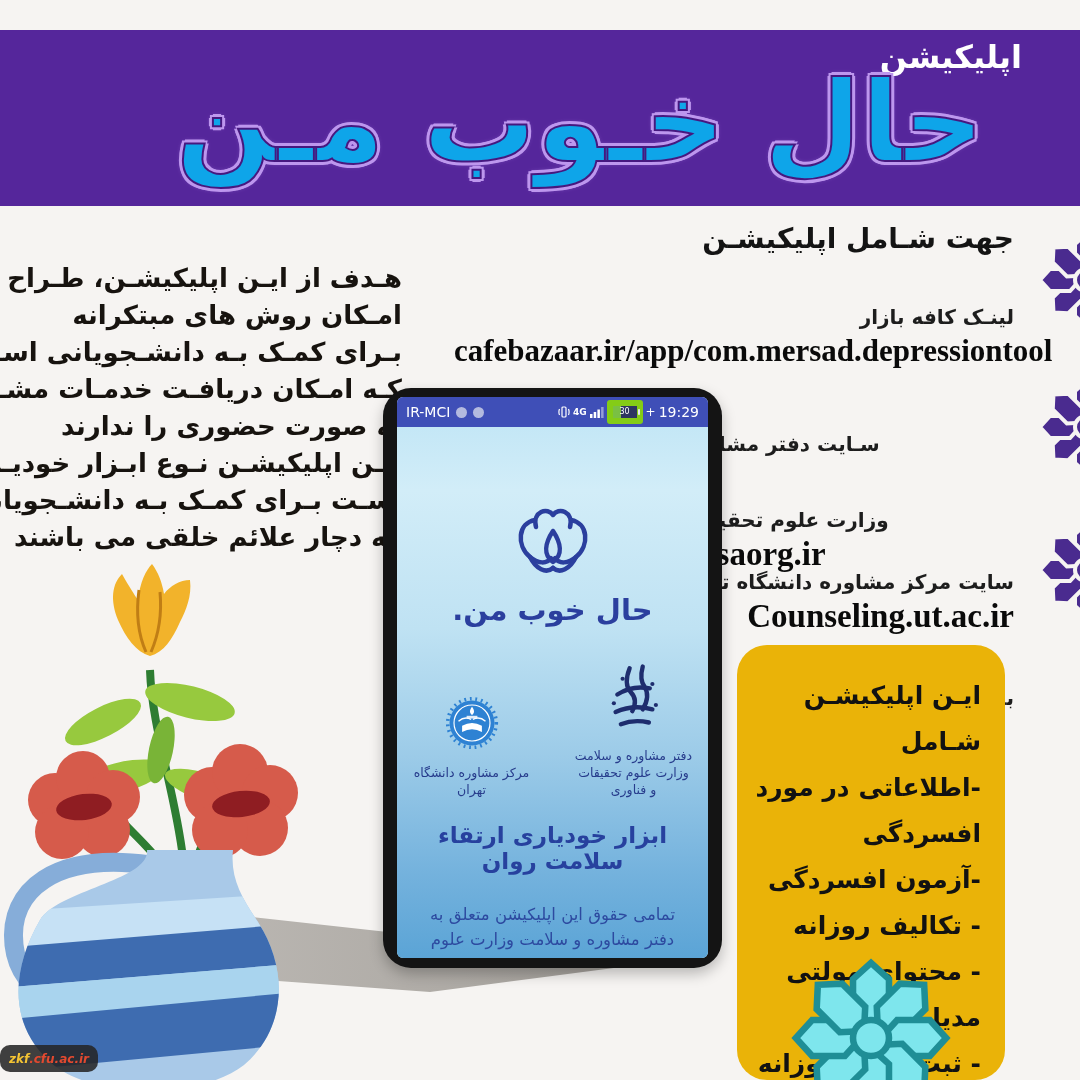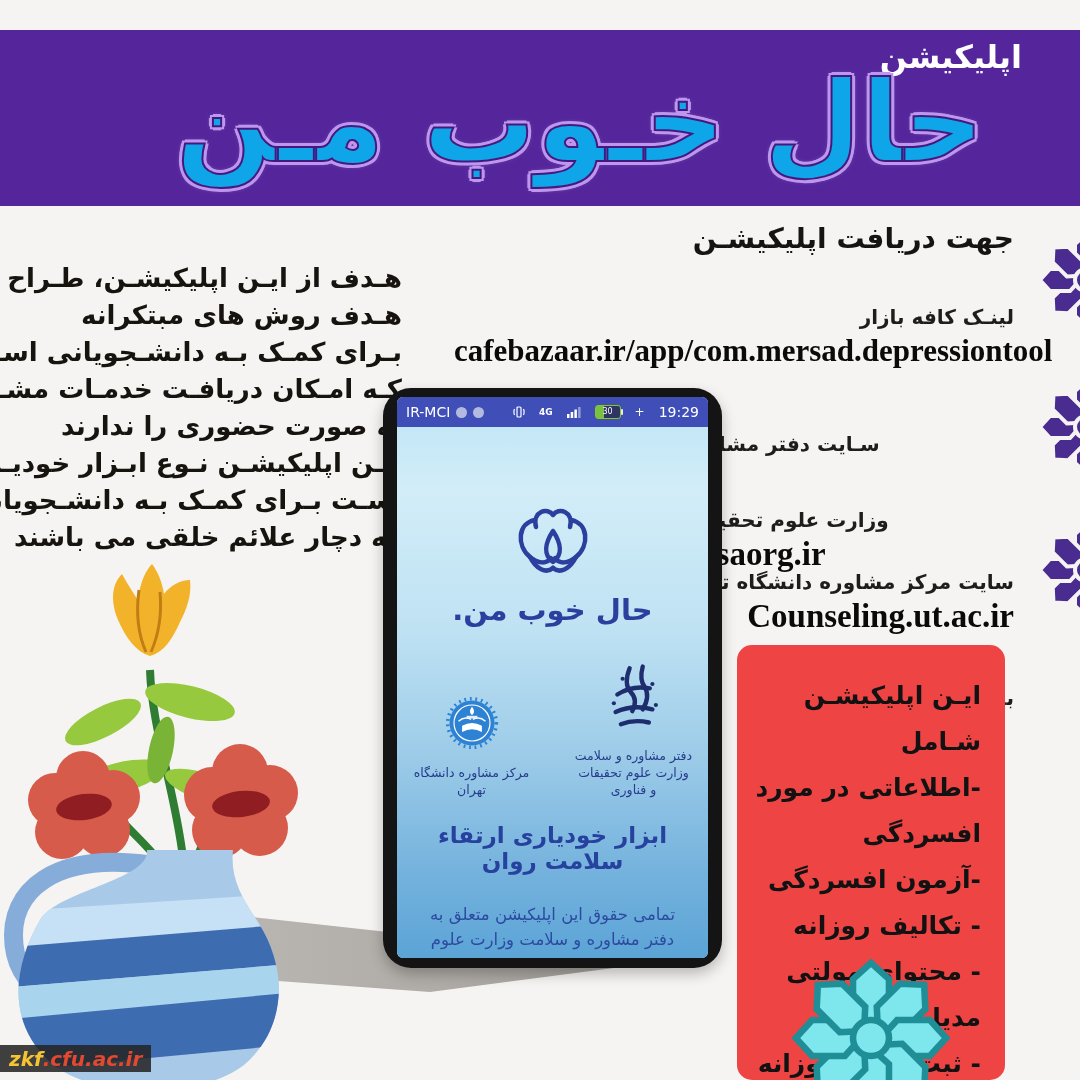--- a/index.html
+++ b/index.html
@@ -28,38 +28,38 @@
     direction:ltr;font-size:31px;line-height:40px;}
   .sec1{top:222px;} .sec2{top:382px;text-align:center;} .sec3{top:520px;}
   .dl-link.big{font-size:33px;}
 
   
   .ornament{position:absolute;right:0;width:46px;height:104px;overflow:hidden;}
   .orn1{top:228px;} .orn2{top:375px;} .orn3{top:518px;}
   .ornament svg{position:absolute;left:0;top:0;}
 
   
-  .features{position:absolute;left:737px;top:645px;width:268px;height:435px;background:#ef4444;
-    border-radius:15px;overflow:hidden;direction:rtl;color:#121212;}
+  .features{position:absolute;left:737px;top:645px;width:268px;height:435px;background:#eab308;
+    border-radius:30px;overflow:hidden;direction:rtl;color:#121212;}
   .features-inner{padding:28px 24px 0 14px;text-align:right;font-size:25px;font-weight:800;line-height:46px;}
   .features-heading{padding-left:14px;}
   .features-rosette{position:absolute;left:50%;transform:translateX(-50%);top:308px;}
 
   
   .phone{position:absolute;left:383px;top:388px;width:339px;height:580px;background:#141414;
     border-radius:28px;box-shadow:0 6px 14px rgba(0,0,0,.25);}
   .screen{position:absolute;left:14px;right:14px;top:9px;bottom:10px;border-radius:6px;overflow:hidden;
     display:flex;flex-direction:column;background:#cfecf8;}
   .statusbar{height:30px;background:#3f4fb7;color:#fff;display:flex;align-items:center;padding:0 9px;
     font-size:14px;flex:0 0 auto;}
   .sb-left{display:flex;align-items:center;gap:6px;}
   .sb-dot{width:11px;height:11px;border-radius:50%;background:#c8cde6;opacity:.85;display:inline-block;}
-  .sb-right{margin-left:auto;display:flex;align-items:center;gap:14px;}
+  .sb-right{margin-left:auto;display:flex;align-items:center;gap:3px;}
   .sb-net{font-size:9px;font-weight:700;line-height:1;}
-  .battery{position:relative;width:24px;height:12px;border:1px solid #84cc16;border-radius:3px;
+  .battery{position:relative;width:24px;height:12px;border:6px solid #84cc16;border-radius:3px;
     background:#2d3560;display:flex;align-items:center;justify-content:center;}
   .battery::after{content:"";position:absolute;right:-3px;top:3px;width:2px;height:6px;background:#e7eaf6;border-radius:1px;}
   .battery-fill{position:absolute;left:0;top:0;bottom:0;width:35%;background:#7ac043;}
   .battery-val{position:relative;font-size:8px;color:#fff;line-height:1;}
   .sb-time{font-size:14px;}
   .appscreen{flex:1;position:relative;text-align:center;
     background:linear-gradient(180deg,#c4e7f6 0%,#d2edf8 12%,#bfe2f3 38%,#9ccbe8 62%,#74b2dd 84%,#5ba4d6 100%);}
   .applogo{margin-top:78px;}
   .app-title{direction:rtl;color:#2b3f9e;font-size:29px;font-weight:600;margin-top:8px;}
   .app-sub{color:#53688f;font-size:14px;font-weight:700;letter-spacing:5px;margin-top:6px;}
@@ -69,49 +69,49 @@
   .tagline{direction:rtl;color:#27419e;font-size:23px;font-weight:800;margin-top:24px;}
   .copyright{direction:rtl;color:#2d4aa0;font-size:16.5px;line-height:25px;margin-top:28px;}
 
   
   .vase-shadow{position:absolute;left:0;top:0;width:1080px;height:1080px;pointer-events:none;
     background:linear-gradient(90deg,rgba(138,133,126,.50) 10%,rgba(117,112,105,.78) 95%);
     clip-path:polygon(152px 906px,660px 962px,430px 992px,152px 972px);}
 
   
   .watermark{position:absolute;left:0;top:1045px;height:27px;padding:0 9px;background:rgba(38,38,38,.88);
-    display:flex;align-items:center;font-style:italic;font-weight:800;font-size:20px;z-index:9;}
+    display:flex;align-items:center;font-style:italic;font-weight:800;font-size:12px;z-index:9;border-radius:10px;}
   .wm-prefix{color:#f4c433;} .wm-suffix{color:#e2492f;}
 
   .z-flowers{position:absolute;left:0;top:560px;z-index:3;}
   .phone{z-index:4;}
 </style>
 </head>
 <body>
 
 <div class="stage">
 
   <div class="banner">
     <div class="banner-kicker">اپلیکیشن</div>
     <div class="banner-title">حال خـوب مـن</div>
   </div>
 
   <div class="intro">
     <div>هـدف از ایـن اپلیکیشـن، طـراح و</div>
-    <div>هـدف روش های مبتکرانه</div>
+    <div>امـکان روش های مبتکرانه</div>
     <div>بـرای کمـک بـه دانشـجویانی اسـت</div>
     <div>کـه امـکان دریافـت خدمـات مشـاوره</div>
     <div>به صورت حضوری را ندارند</div>
     <div>ایـن اپلیکیشـن نـوع ابـزار خودیـاری</div>
     <div>اسـت بـرای کمـک بـه دانشـجویانی</div>
     <div>که دچار علائم خلقی می باشند</div>
   </div>
 
   <div class="dl sec1" style="position:absolute;">
-    <div class="dl-heading">جهت دریافت اپلیکیشـن</div>
+    <div class="dl-heading">جهت شـامل اپلیکیشـن</div>
     <div class="dl-label">لینـک کافه بازار</div>
     <div class="dl-link">cafebazaar.ir/app/com.mersad.depressiontool</div>
   </div>
 
   <div class="dl sec2" style="position:absolute;">
     <div class="dl-label">سـایت دفتر مشاوره و سلامت</div>
     <div class="dl-label">وزارت علوم تحقیقات و فناوری</div>
     <div class="dl-link big">apps.saorg.ir</div>
   </div>
 

